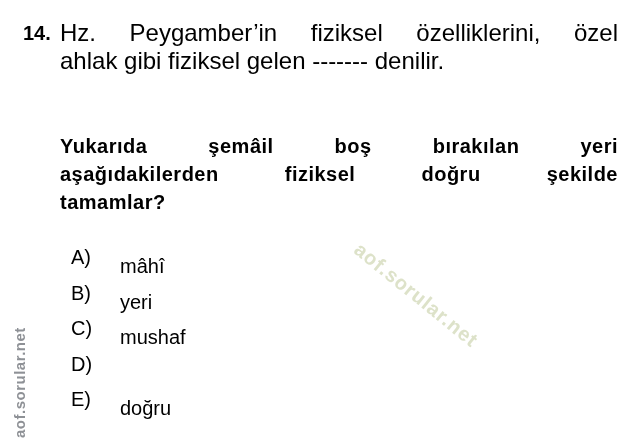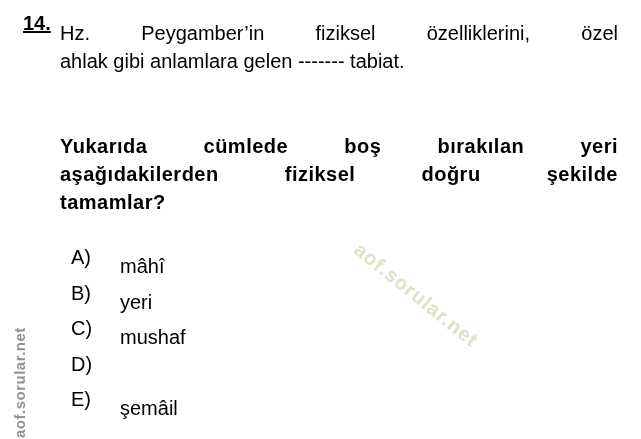--- a/index.html
+++ b/index.html
@@ -29,26 +29,26 @@
   .wm-left{
     position:absolute;left:-35px;top:374px;width:110px;height:18px;
     transform:rotate(-90deg);transform-origin:center center;
     font-size:15px;font-weight:bold;letter-spacing:0.5px;
     color:var(--color-watermark-left);
     text-align:center;white-space:nowrap;user-select:none;
   }
 
   
   .q-number{
-    position:absolute;left:23px;top:9px;
-    font-size:20px;font-weight:bold;line-height:28px;text-decoration:underline;
+    position:absolute;left:23px;top:19px;
+    font-size:20px;font-weight:bold;line-height:28px;
   }
   .q-body{
     position:absolute;left:60px;top:19px;width:558px;
-    font-size:20px;line-height:28px;
+    font-size:24px;line-height:28px;
   }
   .q-prompt{
     position:absolute;left:60px;top:132px;width:558px;
     font-size:20px;line-height:28px;font-weight:bold;letter-spacing:0.5px;
   }
   .line{display:block;}
   .line.just{text-align:justify;text-align-last:justify;}
 
   
   .options{position:absolute;left:71px;top:240px;width:320px;}
@@ -62,25 +62,25 @@
 <div class="page">
 
   <div class="wm-diagonal">aof.sorular.net</div>
 
   <div class="wm-left">aof.sorular.net</div>
 
   <div class="q-number">14.</div>
 
   <div class="q-body">
     <span class="line just">Hz. Peygamber’in fiziksel özelliklerini, özel</span>
-    <span class="line">ahlak gibi anlamlara gelen ------- tabiat.</span>
+    <span class="line">ahlak gibi fiziksel gelen ------- denilir.</span>
   </div>
 
   <div class="q-prompt">
-    <span class="line just">Yukarıda cümlede boş bırakılan yeri</span>
+    <span class="line just">Yukarıda şemâil boş bırakılan yeri</span>
     <span class="line just">aşağıdakilerden fiziksel doğru şekilde</span>
     <span class="line">tamamlar?</span>
   </div>
 
   <div class="options">
     <div class="option-row">
       <span class="option-letter">A)</span>
       <span class="option-text">mâhî</span>
     </div>
     <div class="option-row">
@@ -89,17 +89,17 @@
     </div>
     <div class="option-row">
       <span class="option-letter">C)</span>
       <span class="option-text">mushaf</span>
     </div>
     <div class="option-row">
       <span class="option-letter">D)</span>
     </div>
     <div class="option-row">
       <span class="option-letter">E)</span>
-      <span class="option-text">şemâil</span>
+      <span class="option-text">doğru</span>
     </div>
   </div>
 
 </div>
 
 </body></html>

